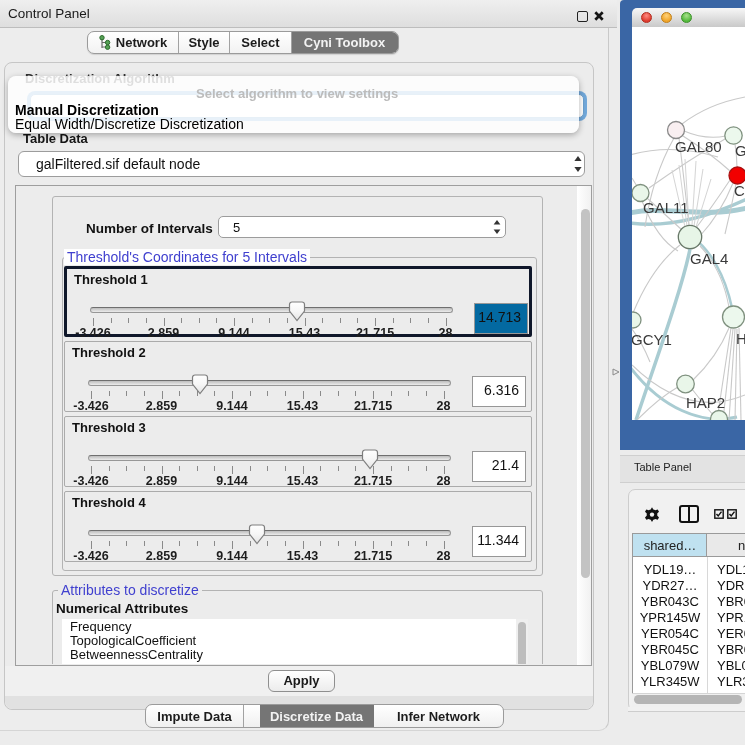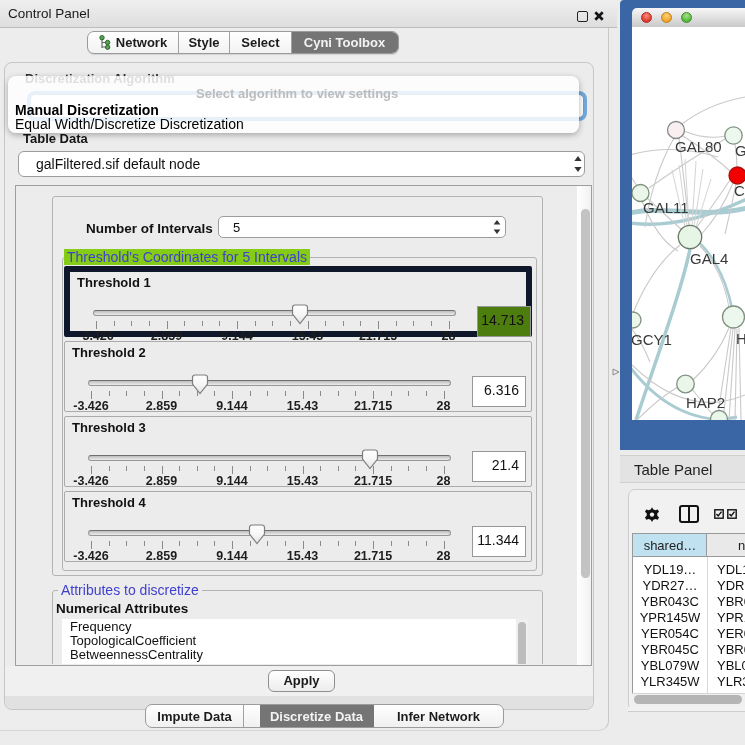--- a/index.html
+++ b/index.html
@@ -47,33 +47,33 @@
 <div class="abs" style="left:16px;top:184px;width:560px;height:480px;overflow:hidden;">
 <div class="abs" style="left:36px;top:12px;width:491px;height:380px;border:1px solid #b3b3b3;border-radius:3px;box-sizing:border-box;"></div>
 <div class="abs b" style="left:70px;top:37px;font-size:13.5px;color:#111;">Number of Intervals</div>
 <div class="abs" style="left:202px;top:32px;width:288px;height:22px;background:#fff;border:1px solid #9c9c9c;border-radius:5px;box-sizing:border-box;"></div>
 <div class="abs" style="left:217px;top:36px;font-size:13px;color:#111;">5</div>
 <svg class="abs" style="left:476px;top:35px;" width="10" height="16" viewBox="0 0 10 16">
       <path d="M5 1 L8.4 5.5 H1.6 Z" fill="#333"></path>
       <path d="M5 15 L8.4 10.5 H1.6 Z" fill="#333"></path>
     </svg>
 <div class="abs" style="left:46px;top:73px;width:475px;height:314px;border:1px solid #b3b3b3;border-radius:3px;box-sizing:border-box;"></div>
-<div class="abs" style="left:48px;top:65px;font-size:14px;color:#4040cf;background:#84cc16;padding:0 3px;">Threshold's Coordinates for 5 Intervals</div>
-<div class="abs" style="left:48px;top:82px;width:468px;height:71px;border:6px solid #0f172a;border-radius:2px;box-sizing:border-box;">
+<div class="abs" style="left:48px;top:65px;font-size:14px;color:#4040cf;background:#ffffff;padding:0 3px;">Threshold's Coordinates for 5 Intervals</div>
+<div class="abs" style="left:48px;top:82px;width:468px;height:71px;border:3px solid #0f172a;border-radius:2px;box-sizing:border-box;">
 <div class="abs b" style="left:7px;top:3px;font-size:13px;color:#111;">Threshold 1</div>
 <div class="abs" style="left:23px;top:38px;width:363px;height:6px;border:1px solid #979797;border-top-color:#6f6f6f;border-radius:3px;background:linear-gradient(180deg,#bdbdbd,#ececec);box-sizing:border-box;"></div>
 <div class="abs" style="left:26px;top:49px;width:354px;height:5px;background:repeating-linear-gradient(90deg,#8a8a8a 0 1px,transparent 1px 17.625px);"></div>
 <div class="abs" style="left:26px;top:49px;width:354px;height:8px;background:repeating-linear-gradient(90deg,#8a8a8a 0 1px,transparent 1px 70.5px);"></div>
 <div class="abs b" style="left:-4.0px;top:57px;width:60px;text-align:center;font-size:12.5px;color:#1d1d1d;">-3.426</div>
 <div class="abs b" style="left:66.5px;top:57px;width:60px;text-align:center;font-size:12.5px;color:#1d1d1d;">2.859</div>
 <div class="abs b" style="left:137.0px;top:57px;width:60px;text-align:center;font-size:12.5px;color:#1d1d1d;">9.144</div>
 <div class="abs b" style="left:207.5px;top:57px;width:60px;text-align:center;font-size:12.5px;color:#1d1d1d;">15.43</div>
 <div class="abs b" style="left:278.0px;top:57px;width:60px;text-align:center;font-size:12.5px;color:#1d1d1d;">21.715</div>
 <div class="abs b" style="left:348.5px;top:57px;width:60px;text-align:center;font-size:12.5px;color:#1d1d1d;">28</div>
-<div class="abs" style="left:407px;top:34px;width:54px;height:31px;background:#4d7c0f;border:1px solid #979797;box-sizing:border-box;font-size:14px;color:#111;line-height:26px;text-align:right;padding-right:6px;">14.713</div>
+<div class="abs" style="left:407px;top:34px;width:54px;height:31px;background:#0369a1;border:1px solid #979797;box-sizing:border-box;font-size:14px;color:#111;line-height:26px;text-align:right;padding-right:6px;">14.713</div>
 <svg class="abs" style="left:220.5px;top:32px;" width="18" height="21" viewBox="0 0 18 21">
         <defs>
           <linearGradient id="tg" x1="0" y1="0" x2="0" y2="1">
             <stop offset="0" stop-color="#ffffff"></stop>
             <stop offset="0.5" stop-color="#f6f6f6"></stop>
             <stop offset="1" stop-color="#e4e4e4"></stop>
           </linearGradient>
         </defs>
         <path d="M4 1 h10 a2.5 2.5 0 0 1 2.5 2.5 v6.5 L9 19.5 L1.5 10 v-6.5 A2.5 2.5 0 0 1 4 1 Z" fill="url(#tg)" stroke="#7e7e7e" stroke-width="1.2"></path>
       </svg>
@@ -227,21 +227,21 @@
       <text x="103" y="129" font-size="15" fill="#3a3a3a" font-family="Liberation Sans,sans-serif">G.</text>
       <text x="102" y="169" font-size="15" fill="#3a3a3a" font-family="Liberation Sans,sans-serif">C</text>
       <text x="11" y="186" font-size="15" fill="#3a3a3a" font-family="Liberation Sans,sans-serif">GAL11</text>
       <text x="58" y="237" font-size="15" fill="#3a3a3a" font-family="Liberation Sans,sans-serif">GAL4</text>
       <text x="-1" y="318" font-size="15" fill="#3a3a3a" font-family="Liberation Sans,sans-serif">GCY1</text>
       <text x="104" y="317" font-size="15" fill="#3a3a3a" font-family="Liberation Sans,sans-serif">H</text>
       <text x="54" y="381" font-size="15" fill="#3a3a3a" font-family="Liberation Sans,sans-serif">HAP2</text>
     </svg>
 </div>
 <div class="abs" style="left:620px;top:455px;width:125px;height:28px;background:#e3e3e3;border-top:1px solid #cfcfcf;border-bottom:1px solid #cfcfcf;box-sizing:border-box;"></div>
-<div class="abs" style="left:634px;top:461px;font-size:15px;color:#222;">Table Panel</div>
+<div class="abs" style="left:634px;top:461px;font-size:11px;color:#222;">Table Panel</div>
 <div class="abs" style="left:628px;top:489px;width:130px;height:222px;background:#f1f1f1;border:1px solid #cdcdcd;border-radius:7px 0 0 7px;box-sizing:border-box;"></div>
 <svg class="abs" style="left:644px;top:506px;" width="16" height="17" viewBox="0 0 16 17">
 <path d="M8 1.2 L9.3 3.4 A5.6 5.6 0 0 1 11.2 4.2 L13.7 3.5 L15 5.8 L13.2 7.6 A5.6 5.6 0 0 1 13.2 9.6 L15 11.4 L13.7 13.7 L11.2 13 A5.6 5.6 0 0 1 9.3 13.8 L8 16 L6.7 13.8 A5.6 5.6 0 0 1 4.8 13 L2.3 13.7 L1 11.4 L2.8 9.6 A5.6 5.6 0 0 1 2.8 7.6 L1 5.8 L2.3 3.5 L4.8 4.2 A5.6 5.6 0 0 1 6.7 3.4 Z" fill="#111"></path>
 <circle cx="8" cy="8.6" r="2.2" fill="#f1f1f1"></circle>
   </svg>
 <div class="abs" style="left:679px;top:505px;width:20px;height:18px;border:2.4px solid #111;border-radius:3px;box-sizing:border-box;"></div>
 <div class="abs" style="left:688px;top:506px;width:2.4px;height:16px;background:#111;"></div>
 <svg class="abs" style="left:714px;top:509px;" width="10" height="10" viewBox="0 0 10 10">
     <rect x="0.8" y="0.8" width="8.4" height="8.4" fill="none" stroke="#111" stroke-width="1.4"></rect>
     <path d="M2.5 5 L4.2 7 L7.5 2.6" stroke="#111" stroke-width="1.4" fill="none"></path>

